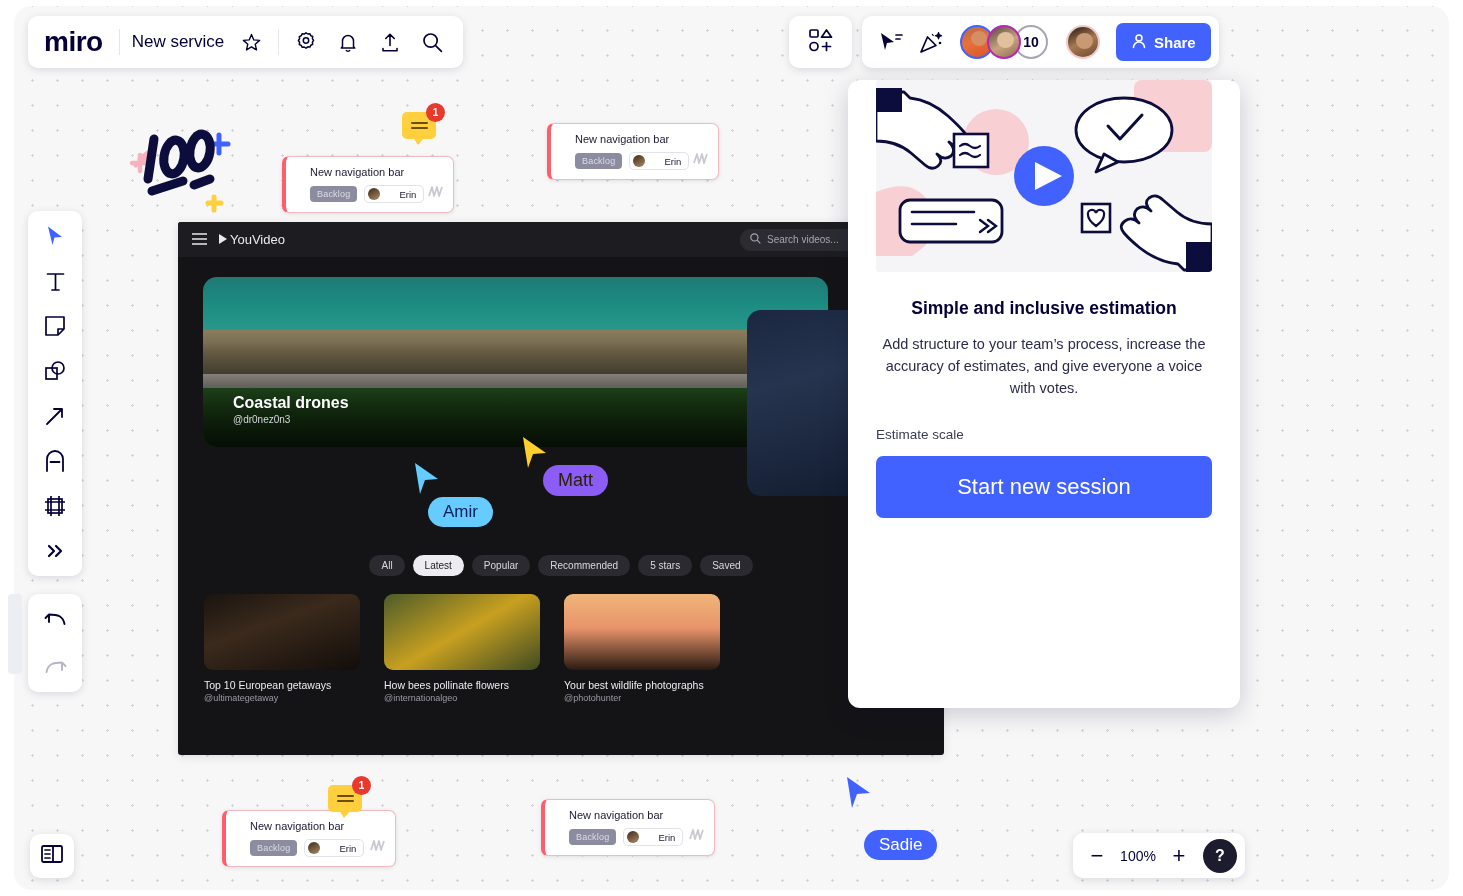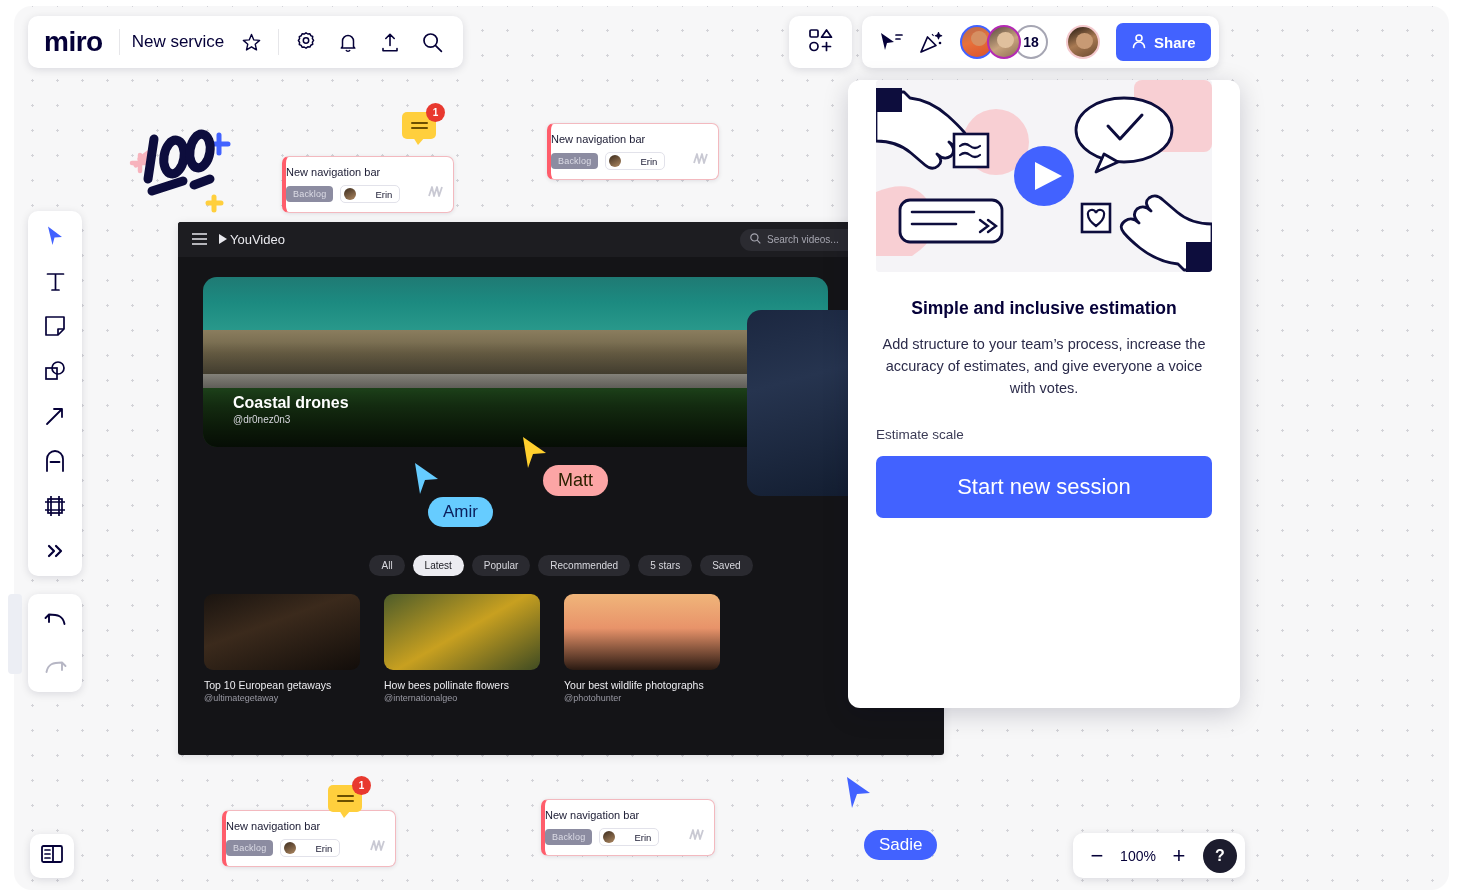--- a/index.html
+++ b/index.html
@@ -145,21 +145,21 @@
   }
 
   
   .sticker100 { position: absolute; left: 126px; top: 113px; width: 110px; height: 100px; }
 
   
   .card {
     position: absolute; background: #fff; border-radius: 7px;
     border: 1px solid #f3b9bf; border-left: 4px solid #ff5d6b;
     box-shadow: 0 1px 4px rgba(8,8,40,.10);
-    padding: 9px 12px 9px 0; z-index: 12;
+    padding: 9px 12px 9px 24px; z-index: 12;
   }
   .card-title { font-size: 11px; color: #1b1b33; margin-bottom: 7px; }
   .card-row { display: flex; align-items: center; gap: 7px; }
   .chip-backlog {
     background: #8c8ca1; color: #dcdce6; font-size: 9px;
     padding: 3px 7px; border-radius: 4px; letter-spacing: .2px;
   }
   .chip-user {
     border: 1px solid #e2e2ea; border-radius: 5px; padding: 2px 7px 2px 3px;
     display: flex; align-items: center; gap: 19px; font-size: 9.5px; color: #1b1b33;
@@ -253,21 +253,21 @@
   .gt3 { background: linear-gradient(180deg,#f0b57a 0%,#e8936a 45%,#2a1a12 100%); }
   .gtitle { color: #ececf0; font-size: 10.5px; margin-top: 9px; }
   .ghandle { color: #9a9aa4; font-size: 9px; margin-top: 2px; }
 
   
   .cur-label {
     position: absolute; border-radius: 16px; padding: 5px 15px;
     font-size: 17px; font-weight: 400; z-index: 25; white-space: nowrap;
   }
   .cur-amir { background: #66ccff; color: #0b1f5c; left: 428px; top: 497px; }
-  .cur-matt { background: #fca5a5; color: #2b2100; left: 543px; top: 465px; font-size: 18px; }
+  .cur-matt { background: #8b5cf6; color: #2b2100; left: 543px; top: 465px; font-size: 18px; }
   .cur-sadie { background: #4262ff; color: #fff; left: 864px; top: 830px; }
   .cursor-arrow { position: absolute; z-index: 26; }
 
   
   .panel {
     position: absolute; left: 848px; top: 80px; width: 392px; height: 628px;
     background: #fff; border-radius: 12px; z-index: 50;
     box-shadow: 0 6px 26px rgba(8,8,40,.18); padding: 0 28px;
   }
   .panel-head {
@@ -549,21 +549,21 @@
     <span class="tb-icon">
       <svg width="24" height="24" viewBox="0 0 24 24">
           <path d="M2 22l6.5-15L17 15.5z" fill="none" stroke="#050038" stroke-width="1.7" stroke-linejoin="round"></path>
           <path d="M13 4.2l1.6 1.6M19.5 2.5l.9 2.3 2.3.9-2.3.9-.9 2.3-.9-2.3-2.3-.9 2.3-.9z" fill="#050038" stroke="#050038" stroke-width="1.1" stroke-linejoin="round"></path>
           <circle cx="21" cy="13" r="1.3" fill="#050038"></circle>
         </svg>
     </span>
     <div class="avatars">
       <div class="avatar av-a"></div>
       <div class="avatar av-b"></div>
-      <div class="av-count">18</div>
+      <div class="av-count">10</div>
     </div>
     <div class="avatar-solo"></div>
     <button class="share-btn">
       <span>
         <svg width="16" height="16" viewBox="0 0 16 16">
             <circle cx="8" cy="5" r="3" fill="none" stroke="#fff" stroke-width="1.6"></circle>
             <path d="M2.5 14.5a5.5 5.5 0 0111 0" fill="none" stroke="#fff" stroke-width="1.6" stroke-linecap="round"></path>
           </svg>
       </span>
       <span>Share</span>

